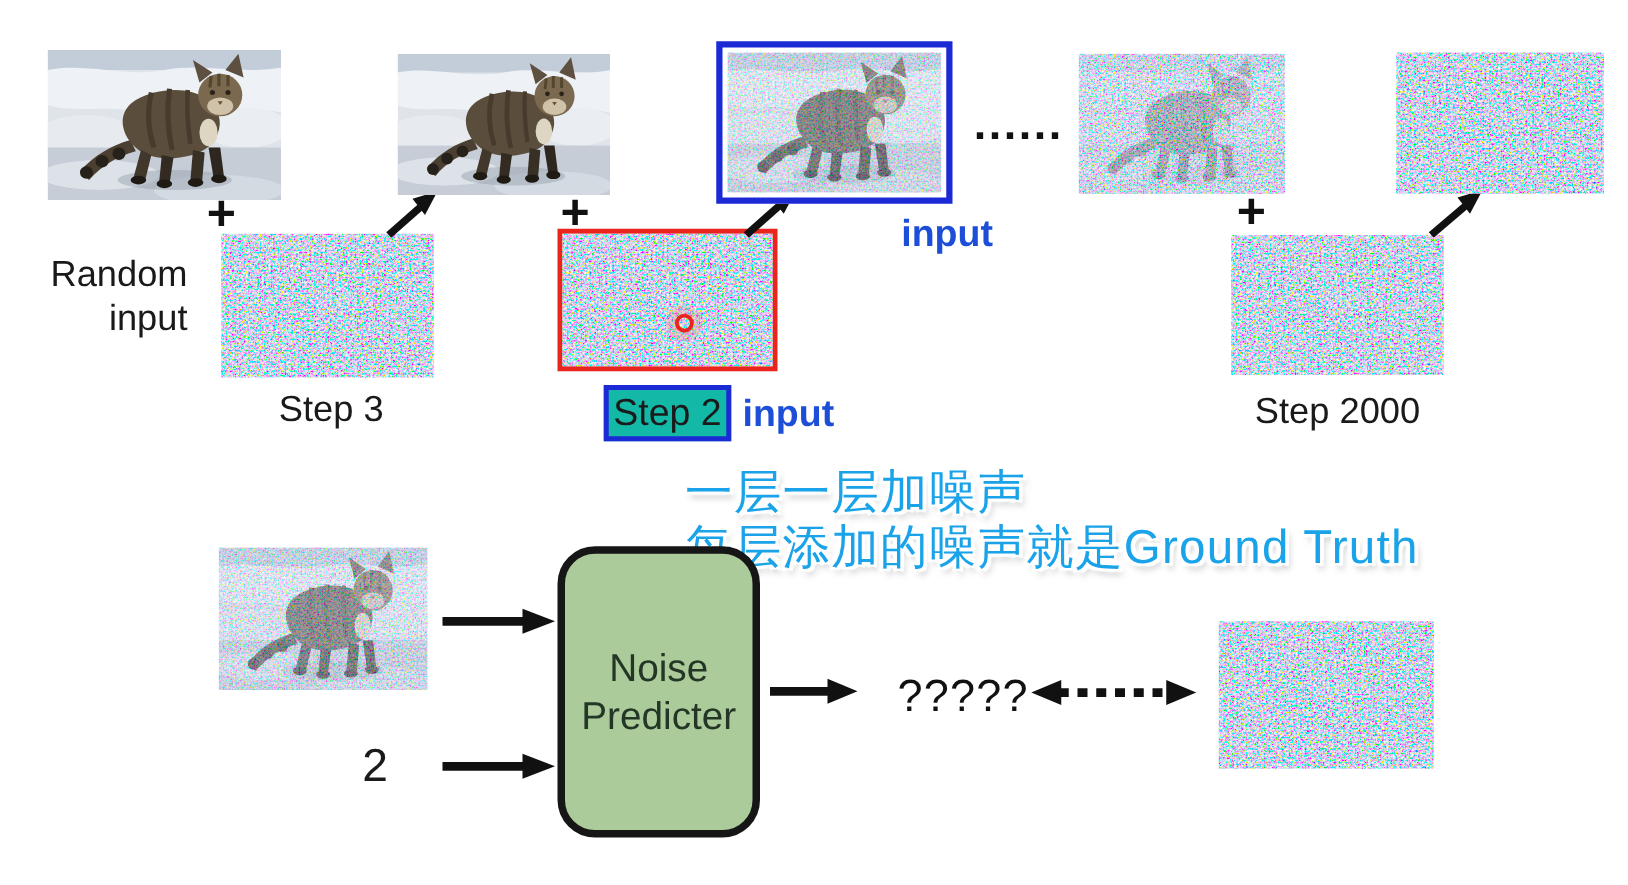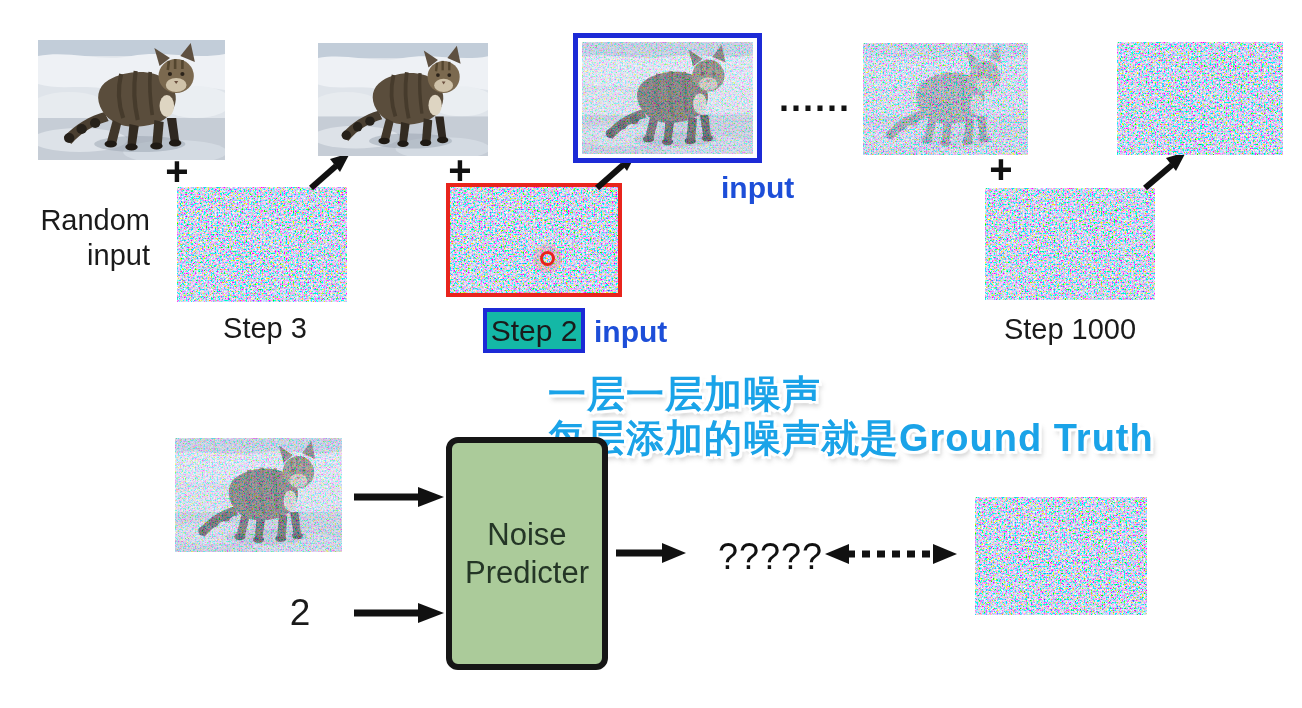--- a/index.html
+++ b/index.html
@@ -29,32 +29,32 @@
     box-shadow:0 0 0 7px rgba(238,140,140,0.30);
   }
   .step2-box{
     position:absolute;left:483px;top:308px;width:94px;height:37px;border:4px solid #1c2ad6;background:#14b8a6;
     font-size:30px;color:#1a1a1a;text-align:center;line-height:37px;
   }
   .dots{
     position:absolute;left:779px;top:78px;font-size:36px;font-weight:700;color:#111;letter-spacing:2px;
   }
   .subtitle{
-    position:absolute;left:548px;top:372px;font-size:38px;font-weight:700;letter-spacing:1px;
+    position:absolute;left:548px;top:372px;font-size:38px;font-weight:400;letter-spacing:1px;
     color:#1aa3e8;line-height:44px;white-space:nowrap;
     text-shadow:
       -2px -2px 0 #fff, 0 -2px 0 #fff, 2px -2px 0 #fff,
       -2px 0 0 #fff, 2px 0 0 #fff,
       -2px 2px 0 #fff, 0 2px 0 #fff, 2px 2px 0 #fff,
       -3px -3px 1px #fff, 3px -3px 1px #fff, -3px 3px 1px #fff, 3px 3px 1px #fff,
       3px 5px 5px rgba(80,80,80,0.35);
   }
   .green-box{
     position:absolute;left:446px;top:437px;width:150px;height:221px;background:#abcb9a;
-    border:6px solid #161616;border-radius:12px;
+    border:6px solid #161616;border-radius:30px;
     display:flex;flex-direction:column;align-items:center;justify-content:center;
     font-size:31px;color:#243626;line-height:38px;text-align:center;
   }
   .big-num{position:absolute;left:276px;top:592px;width:48px;font-size:37px;color:#1a1a1a;text-align:center;}
   .question{position:absolute;left:718px;top:536px;font-size:36px;color:#111;letter-spacing:1px;}
   .arr{position:absolute;line-height:0;}
 </style>
 </head>
 <body>
 
@@ -173,21 +173,21 @@
   </div>
 
   <div class="plus" style="left:983px;top:148px">+</div>
 
   <div class="img-box" style="left:985px;top:188px">
     <svg width="170" height="112">
         <rect width="170" height="112" filter="url(#noiseF)"></rect>
       </svg>
   </div>
 
-  <div class="label center" style="left:970px;top:312px;width:200px">Step 1000</div>
+  <div class="label center" style="left:970px;top:312px;width:200px">Step 2000</div>
 
   <svg class="arr" style="left:1137px;top:148px" width="52" height="46">
     <line x1="8" y1="40" x2="35" y2="17" stroke="#111" stroke-width="6"></line>
     <polygon points="49,4 29,10 39,23" fill="#111"></polygon>
   </svg>
 
   <div class="img-box" style="left:1117px;top:42px">
     <svg width="166" height="113">
         <rect width="166" height="113" filter="url(#noiseF)"></rect>
       </svg>

